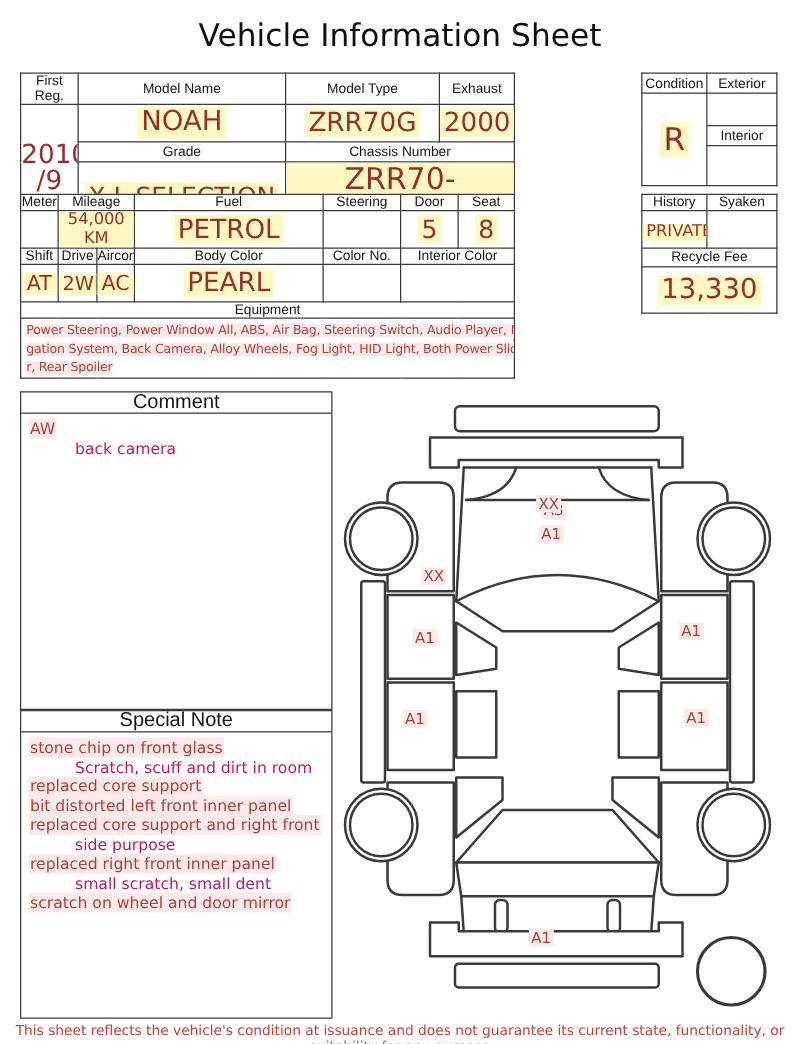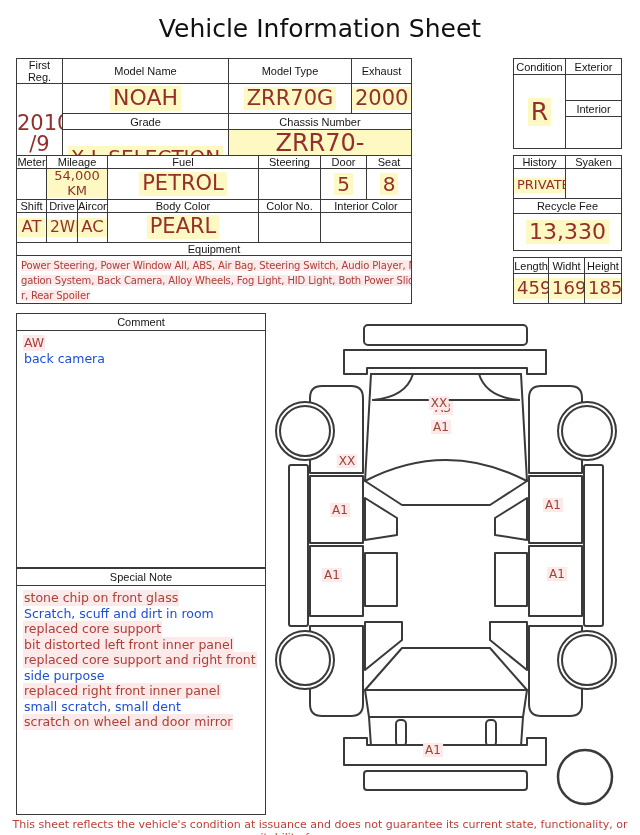--- a/index.html
+++ b/index.html
@@ -20,25 +20,25 @@
   .sz-fee{font-size:22px;}
   .sz-dim{font-size:18px;}
   .equip-cell{text-align:left;vertical-align:top;}
   .equip-line{font-size:10px;letter-spacing:-0.15px;line-height:15px;color:#ad3f38;
               padding:0 4px;white-space:nowrap;font-family:"DejaVu Sans", sans-serif;}
   .equip-line:first-child{padding-top:2px;}
   .equip-line{background:transparent;}
   .equip-line span,.note-line span{background:#fceaea;}
   .box{position:absolute;border:1.5px solid #3a3a3a;background:#fff;}
   .box-head{height:16px;border-bottom:1.5px solid #3a3a3a;text-align:center;
-            font-size:11px;color:#151515;line-height:16px;}
+            font-size:16px;color:#151515;line-height:16px;}
   .box-body{padding:4px 6px;}
   .note-line{font-size:12.5px;line-height:15.5px;color:#ad3f38;
              font-family:"DejaVu Sans", sans-serif;}
-  .note-line.plain{color:#1d4ed8;}
+  .note-line.plain{color:#be185d;margin-left:36px;}
   .note-line .t{display:inline-block;background:#fceaea;padding:0 1px;}
   .note-line.plain .t{background:transparent;}
   .diagram{position:absolute;left:270px;top:313px;width:360px;height:500px;}
   .diagram svg{position:absolute;left:0;top:0;}
   .diag-label{position:absolute;transform:translate(-50%,-50%);font-size:12px;
               color:#9c4436;background:#fceaea;padding:0 2px;line-height:14px;
               font-family:"DejaVu Sans", sans-serif;}
   .disclaimer{position:absolute;top:818px;left:0;width:100%;text-align:center;
               font-size:11px;color:#bc3f35;font-family:"DejaVu Sans", sans-serif;}
 </style>
@@ -178,39 +178,20 @@
     </tr>
     <tr style="height:15px">
       <th colspan="2">Recycle Fee</th>
     </tr>
     <tr style="height:37px">
       <td colspan="2" class="v"><span class="hl sz-fee">13,330</span></td>
     </tr>
   </tbody>
     </table>
 
-  <table style="left:513px;top:257px;width:108px;">
-    <colgroup>
-        <col style="width:35px">
-        <col style="width:36px">
-        <col style="width:37px">
-      </colgroup>
-    <tbody>
-        <tr style="height:16px">
-      <th>Length</th>
-      <th>Widht</th>
-      <th>Height</th>
-    </tr>
-    <tr style="height:30px">
-      <td class="v"><span class="hl sz-dim">459</span></td>
-      <td class="v"><span class="hl sz-dim">169</span></td>
-      <td class="v"><span class="hl sz-dim">185</span></td>
-    </tr>
-  </tbody>
-    </table>
 
   <div class="box" style="left:16px;top:313px;width:248px;height:253px;">
     <div class="box-head">Comment</div>
     <div class="box-body">
         <div class="note-line"><span class="t">AW</span></div>
         <div class="note-line plain"><span class="t">back camera</span></div>
       </div>
   </div>
 
   <div class="box" style="left:16px;top:568px;width:248px;height:245px;">

